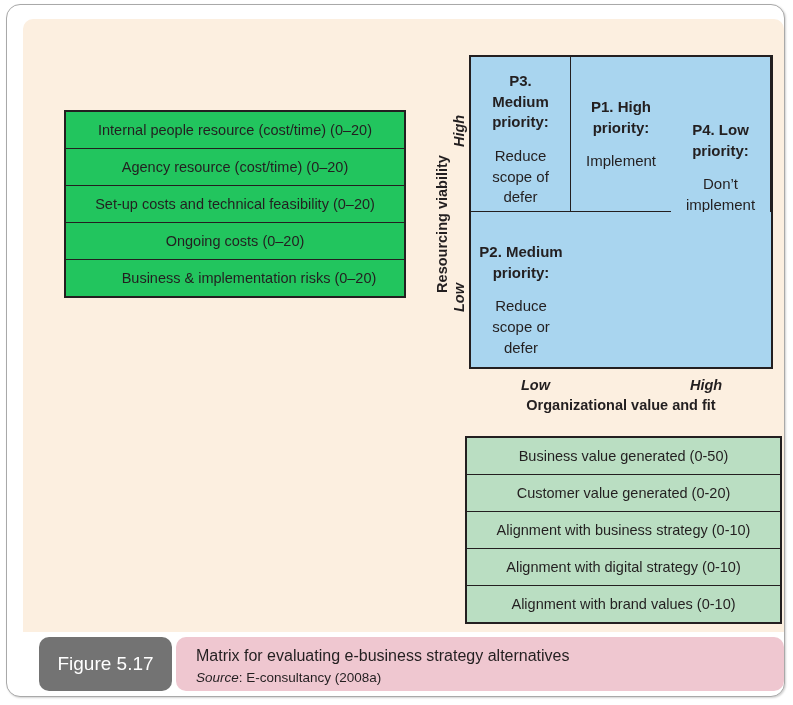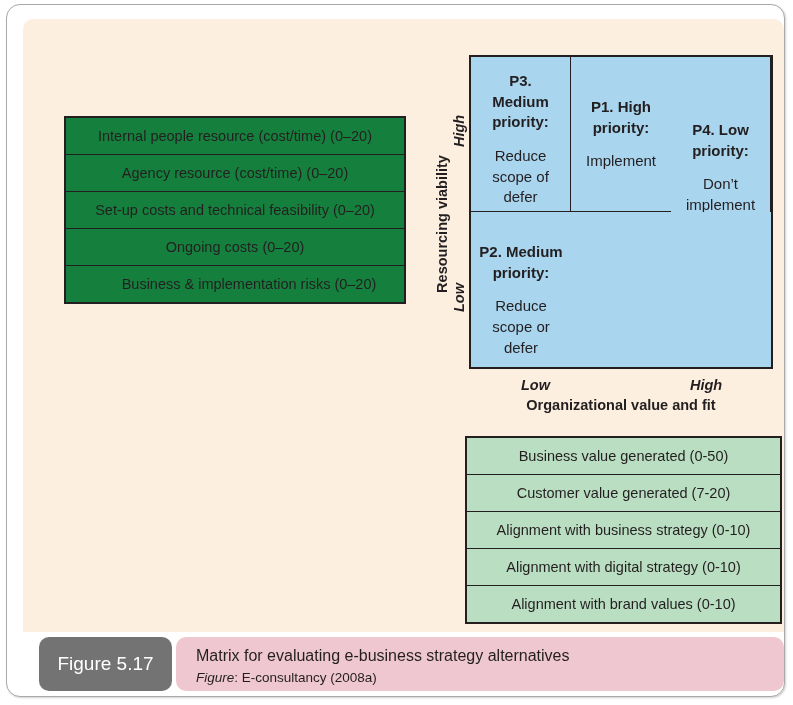--- a/index.html
+++ b/index.html
@@ -38,24 +38,24 @@
     width: 761px;
     height: 613px;
     background: #fcefe0;
     border-radius: 10px 10px 0 0;
   }
 
   
   #resourcing-table {
     position: absolute;
     left: 41px;
-    top: 97px;
+    top: 91px;
     width: 342px;
     border: 2px solid #231f20;
-    background: #15803d;
+    background: #22c55e;
     box-sizing: border-box;
   }
   #resourcing-table .crit-row {
     height: 36px;
     line-height: 36px;
     text-align: center;
     font-size: 14.5px;
     border-bottom: 1.6px solid #231f20;
     white-space: nowrap;
     overflow: hidden;
@@ -266,29 +266,29 @@
         </div>
       </div>
     </div>
 
     <div class="x-tick" id="x-tick-low">Low</div>
     <div class="x-tick" id="x-tick-high">High</div>
     <div id="x-axis-title">Organizational value and fit</div>
 
     <div id="value-table">
       <div class="crit-row">Business value generated (0-50)</div>
-      <div class="crit-row">Customer value generated (7-20)</div>
+      <div class="crit-row">Customer value generated (0-20)</div>
       <div class="crit-row">Alignment with business strategy (0-10)</div>
       <div class="crit-row">Alignment with digital strategy (0-10)</div>
       <div class="crit-row">Alignment with brand values (0-10)</div>
     </div>
 
   </div>
 
   <div id="caption-bar">
     <div id="figure-badge">Figure 5.17</div>
     <div id="caption-box">
       <p id="caption-title">Matrix for evaluating e-business strategy alternatives</p>
-      <p id="caption-source"><span class="src-label">Figure</span><span>: E-consultancy (2008a)</span></p>
+      <p id="caption-source"><span class="src-label">Source</span><span>: E-consultancy (2008a)</span></p>
     </div>
   </div>
 
 </div>
 
 </body></html>

